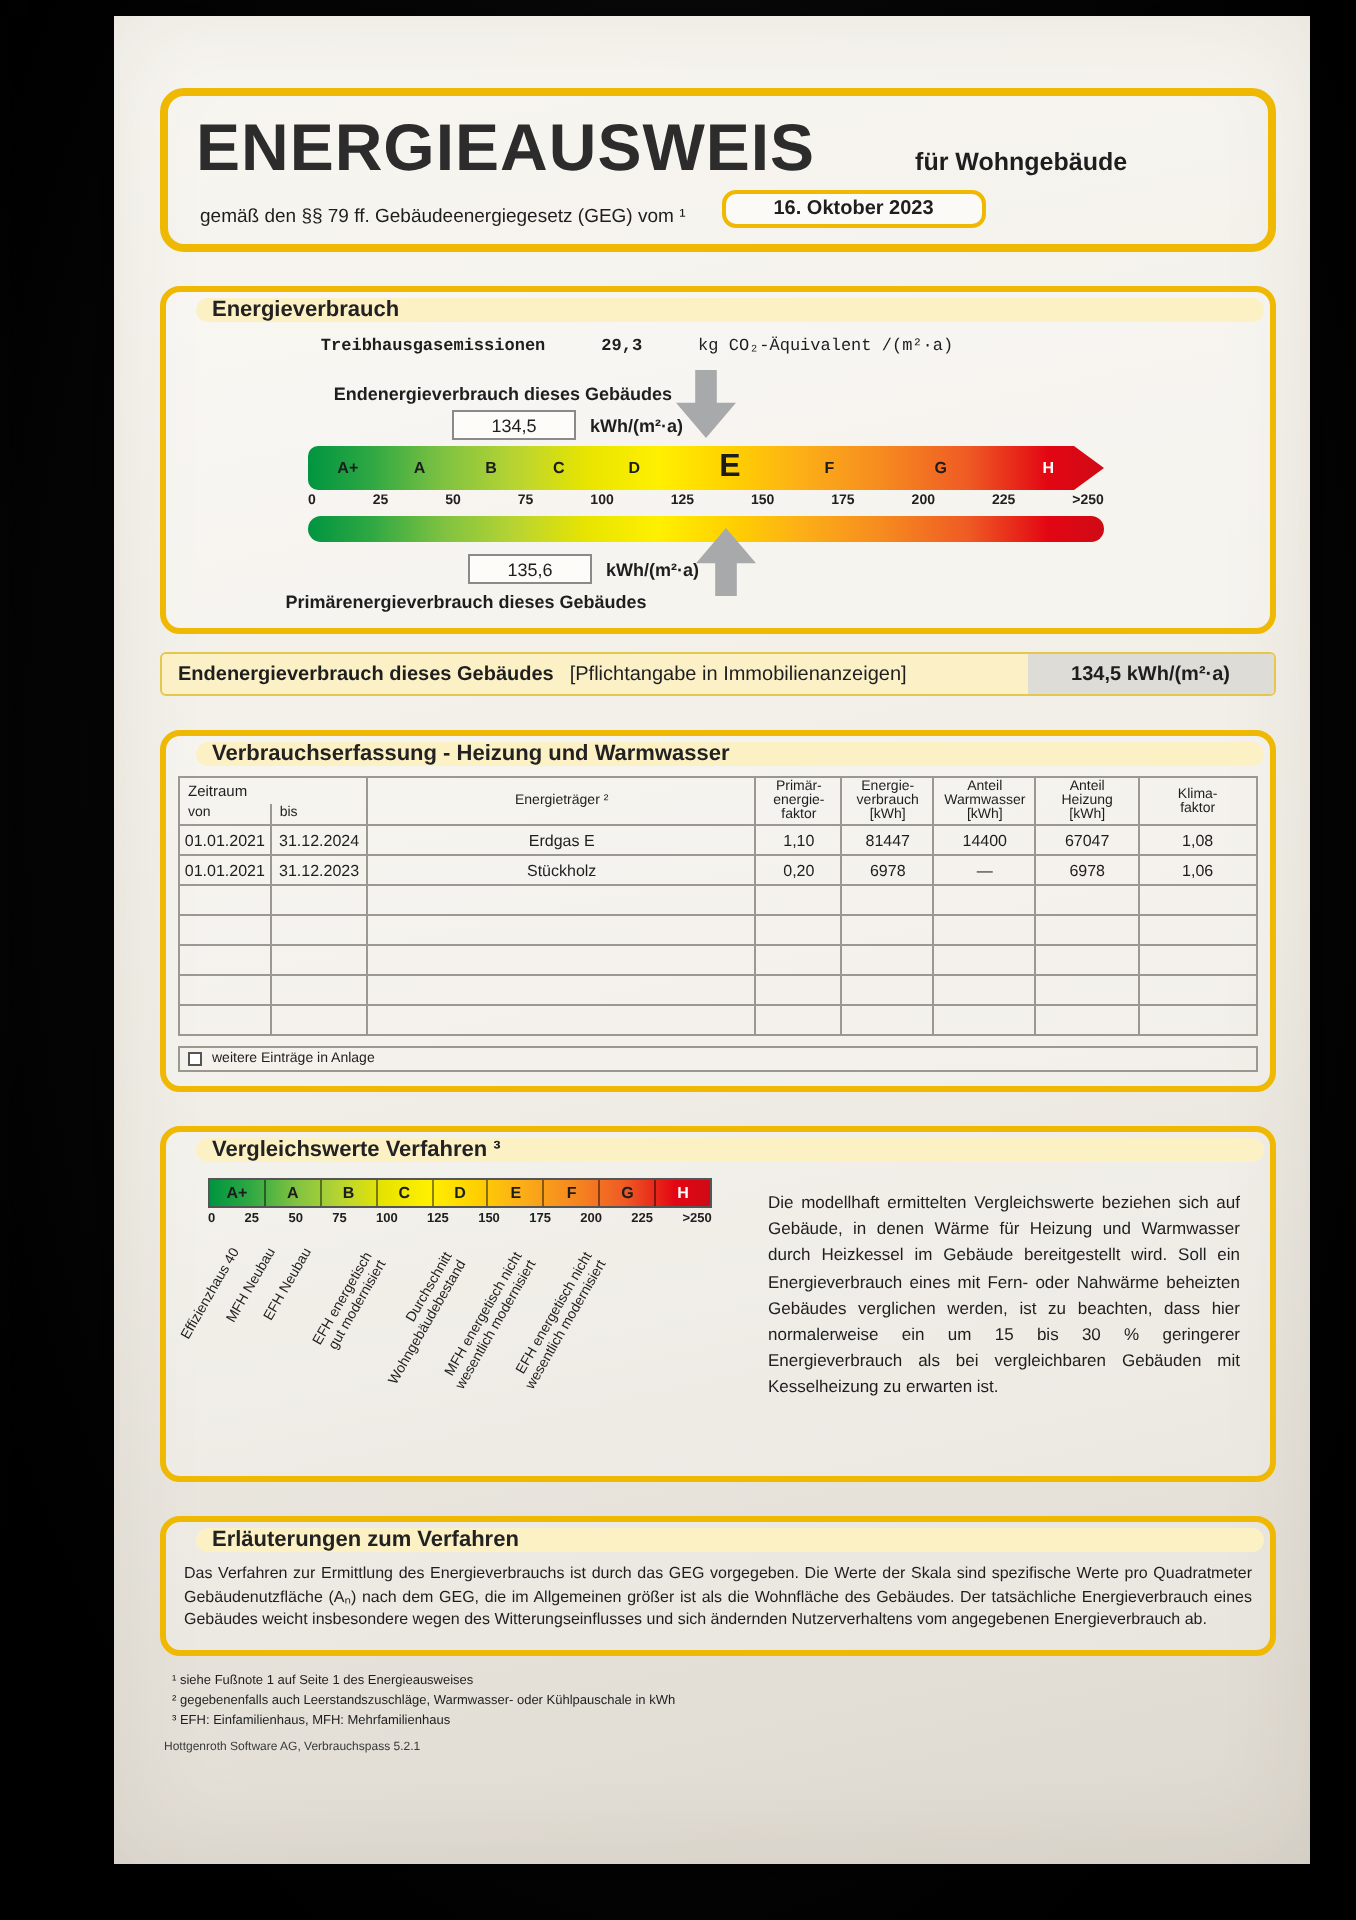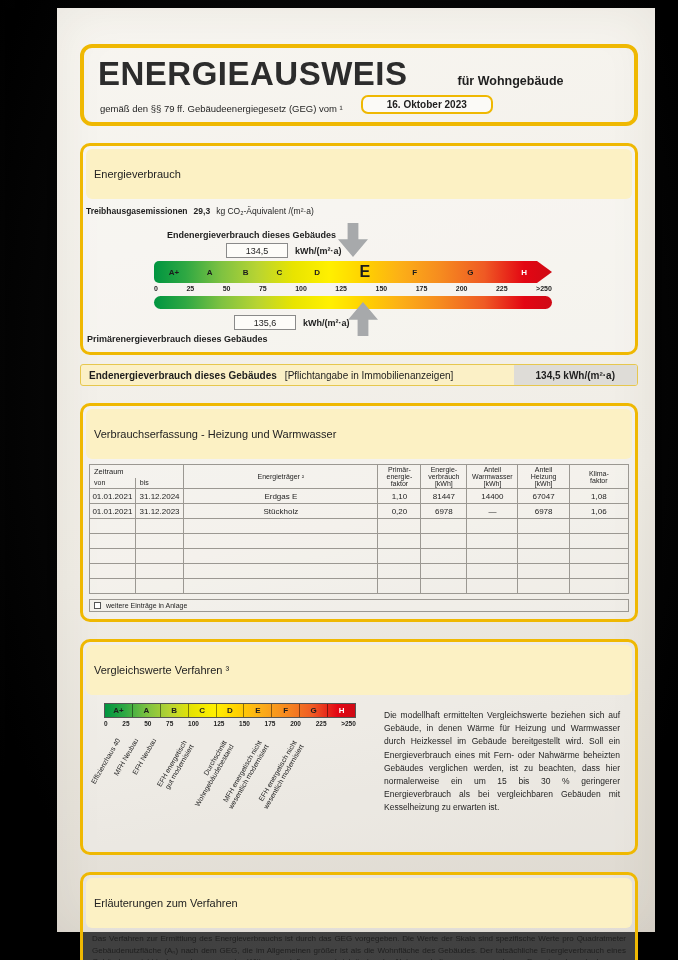--- a/index.html
+++ b/index.html
@@ -32,43 +32,43 @@
 
   
   .reg-strip { position:relative; margin-top:19px; background:#fbf0c6; border:1px solid #e6c74e; border-radius:3px; height:23px; display:flex; align-items:center; font-size:9.5px; padding:0 10px; }
   .reg-title { font-weight:bold; }
   .reg-label { font-weight:bold; margin-left:70px; }
   .reg-value { background:#d9d7d2; padding:2px 14px; margin-left:10px; }
   .page-badge { position:absolute; right:-7px; top:-3px; width:27px; height:27px; border-radius:50%; background:#ffec9a; border:3px solid #f0a800; display:flex; align-items:center; justify-content:center; font-weight:bold; font-size:13px; color:#333; }
 
   
   .section { margin-top:17px; border:3px solid #efb802; border-radius:10px; padding:3px; background:rgba(255,255,255,.25); }
-  .section-header { background:#fcf1c4; border-radius:6px; font-weight:normal; font-size:11px; padding:19px 8px; color:#222; }
+  .section-header { background:#fcf1c4; border-radius:6px; font-weight:bold; font-size:11px; padding:0 8px; color:#222;margin-left:12px; }
 
   
   .grad { background-image:linear-gradient(90deg,#009540 0%,#2fa843 8%,#7fc241 17%,#b8d432 26%,#e8e400 35%,#fff000 44%,#ffd100 53%,#fcaf17 62%,#f68b1f 72%,#ef5a24 83%,#e30613 93%,#cf0a15 100%); }
 
   
   .ev-body { position:relative; height:150px; font-size:9px; }
-  .ghg-line { position:absolute; top:7px; left:0; width:465px; display:flex; justify-content:flex-start; gap:6px; font-size:8.5px; align-items:baseline; }
+  .ghg-line { position:absolute; top:7px; left:0; width:465px; display:flex; justify-content:center; gap:28px; font-size:8.5px; align-items:baseline;font-family:Liberation Mono, monospace; }
   .end-label { position:absolute; top:31px; left:0; width:250px; text-align:right; font-size:9px; }
   .arrow-down { position:absolute; left:252px; top:24px; width:30px; height:34px; background:#a7a9ab; clip-path:polygon(32% 0,68% 0,68% 48%,100% 48%,50% 100%,0 48%,32% 48%); }
   .arrow-up { position:absolute; left:262px; top:103px; width:30px; height:34px; background:#a7a9ab; clip-path:polygon(50% 0,100% 52%,68% 52%,68% 100%,32% 100%,32% 52%,0 52%); }
   .val-box { position:absolute; width:62px; height:15px; border:1px solid #8a8a8a; background:#fdfcf9; font-weight:normal; font-size:9px; display:flex; align-items:center; justify-content:center; }
   .end-val { left:140px; top:44px; }
   .end-unit { position:absolute; left:209px; top:47px; }
   .prim-val { left:148px; top:116px; }
   .prim-unit { position:absolute; left:217px; top:119px; }
   .scale-main { position:absolute; left:68px; top:62px; width:398px; height:22px; border-radius:5px 0 0 5px; clip-path:polygon(0 0,calc(100% - 15px) 0,100% 50%,calc(100% - 15px) 100%,0 100%); }
   .cl { position:absolute; top:50%; transform:translate(-50%,-50%); font-size:8px; font-weight:bold; color:#1c1c1c; }
   .cl-e { font-size:16px; }
   .cl-h { color:#fff; }
   .scale-ticks { position:absolute; left:68px; top:86px; width:398px; display:flex; justify-content:space-between; font-size:7px; font-weight:bold; }
   .scale-pill { position:absolute; left:68px; top:97px; width:398px; height:13px; border-radius:7px; }
-  .prim-label { position:absolute; top:135px; left:1px; width:258px; text-align:left; font-size:9px; }
+  .prim-label { position:absolute; top:135px; left:18px; width:258px; text-align:center; font-size:9px; }
 
   
   .pflicht-strip { margin-top:9px; background:#fbf0c6; border:1px solid #e6c74e; border-radius:3px; display:flex; align-items:center; font-size:10px; height:22px; padding-left:8px; overflow:hidden; gap:8px; }
   .pflicht-value { margin-left:auto; background:#dedcd7; height:100%; display:flex; align-items:center; padding:0 22px; font-weight:bold; }
 
   
   .tbl-wrap { padding:5px 3px 4px; }
   .vtable { width:100%; border-collapse:collapse; }
   .vtable th, .vtable td { border:1px solid #9b9892; }
   .vtable thead th { font-size:7px; font-weight:normal; text-align:center; vertical-align:middle; padding:1px 2px; }

